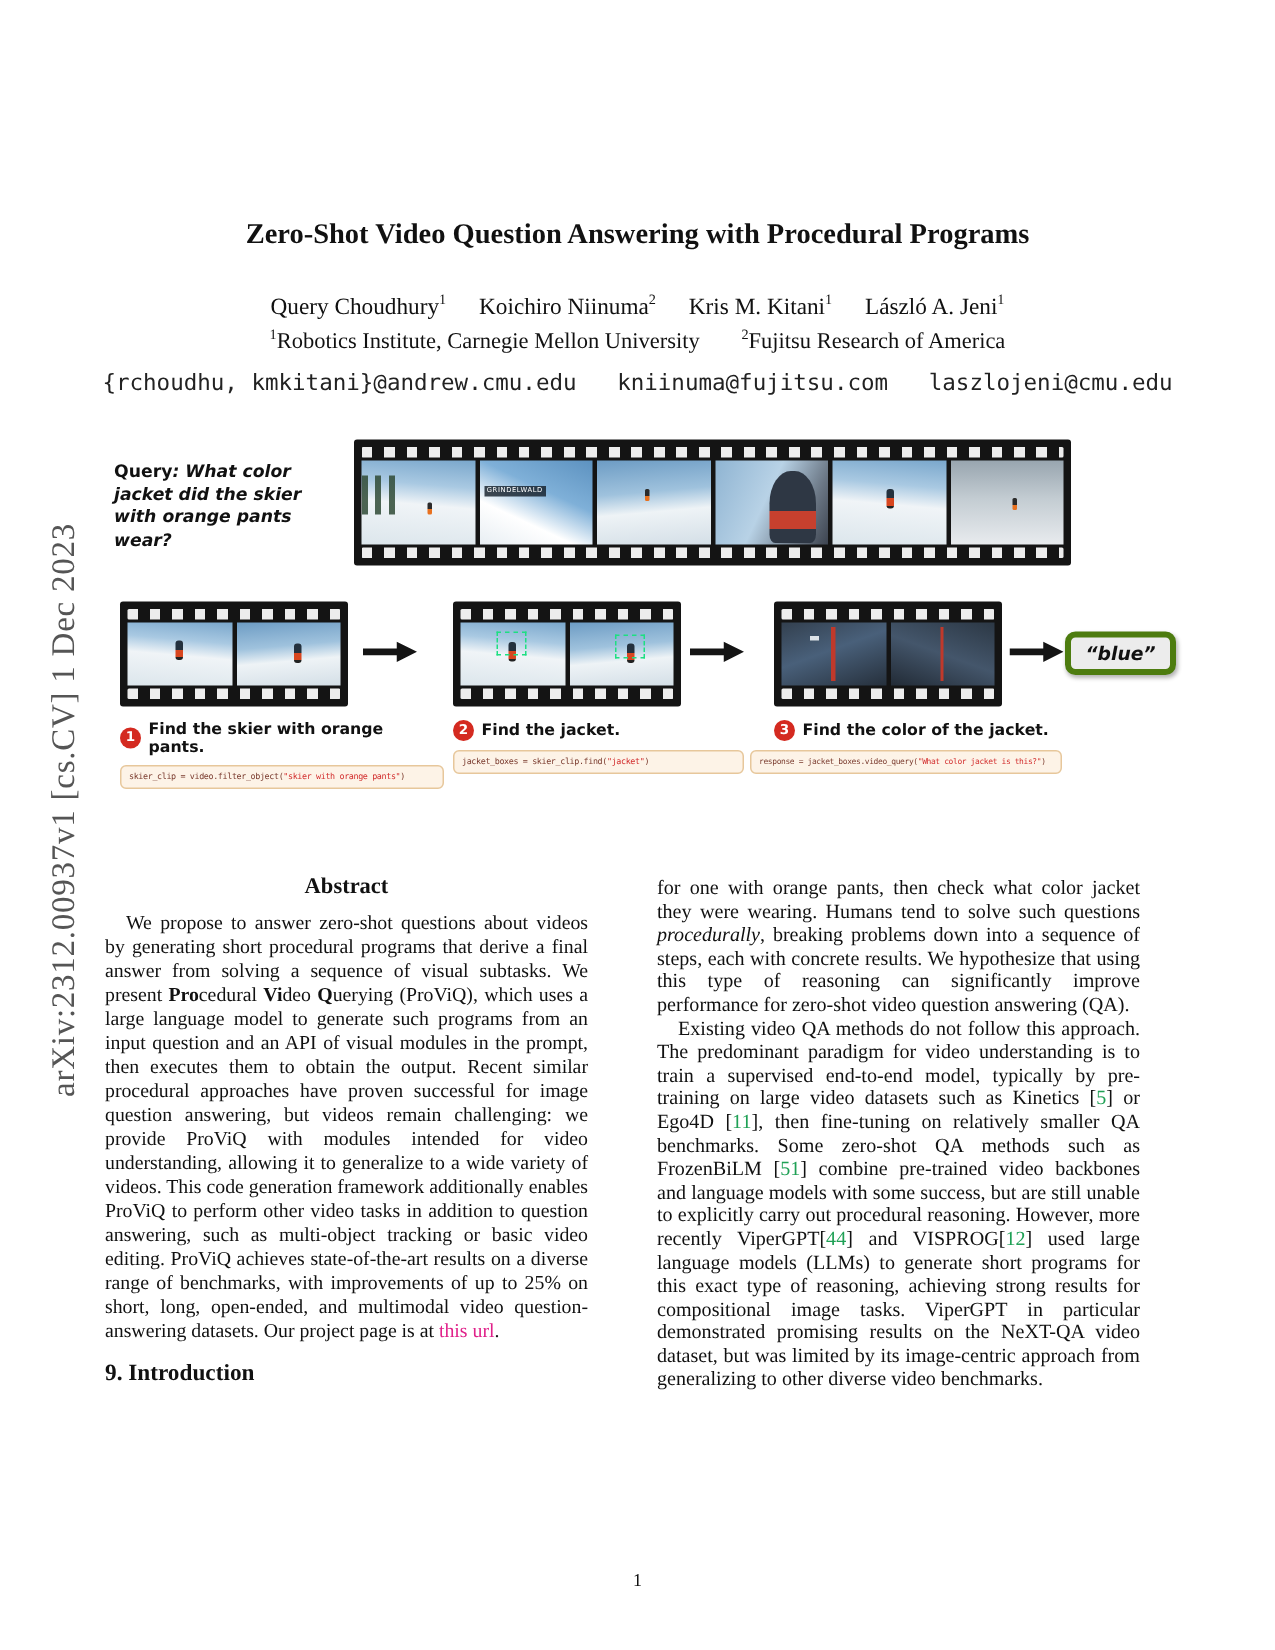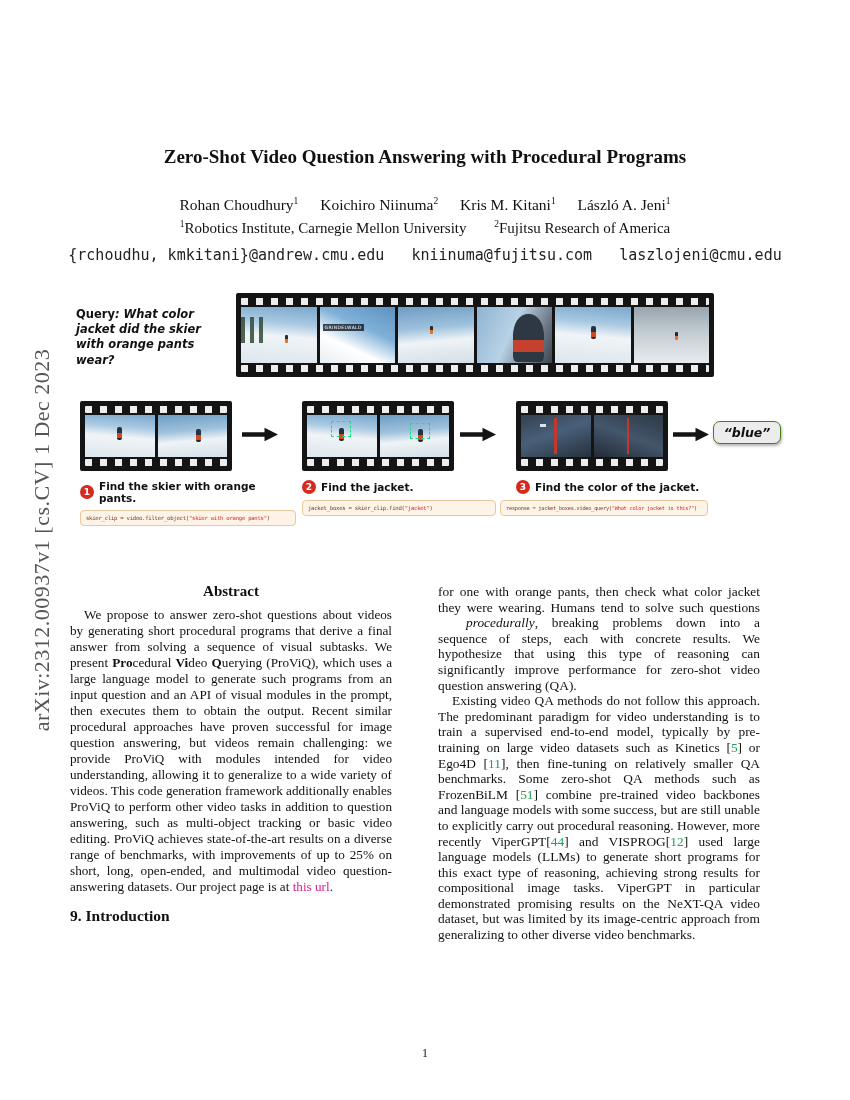--- a/index.html
+++ b/index.html
@@ -78,58 +78,58 @@
                 font-family:"DejaVu Sans", sans-serif; font-size:10.5px; font-weight:600; color:#111; }
   .badge { flex:0 0 auto; width:14px; height:14px; border-radius:50%; background:#d42a20; color:#fff;
            font-size:9px; font-weight:bold; display:flex; align-items:center; justify-content:center; }
   .code-box { margin-top:6px; background:#fdf3e7; border:1px solid #e7c79b; border-radius:4px;
               padding:4px 5px; font-family:"DejaVu Sans Mono", monospace; font-size:5.6px;
               letter-spacing:-.25px; white-space:nowrap; color:#7a3b2e; overflow:hidden; }
   .step3 .code-box { margin-left:-16px; font-size:5.3px; }
   .code-box .str { color:#d22d2d; }
 
   .answercol { flex:1; padding-top:20px; text-align:center; }
-  .answer-box { display:inline-block; background:#ececec; border:1px solid #4d7c0f; border-radius:7px;
+  .answer-box { display:inline-block; background:#ececec; border:4px solid #4d7c0f; border-radius:7px;
                 padding:3px 10px; font-family:"DejaVu Sans", sans-serif; font-style:italic;
                 font-weight:bold; font-size:12.5px; box-shadow:1px 2px 3px rgba(0,0,0,.3); }
 
   .fig-caption { position:absolute; top:540px; left:68px; width:700px;
                  font-size:11.8px; line-height:1.26; text-align:justify; color:#111; }
   .fig-caption .b { font-weight:bold; }
 
   
   .col { position:absolute; width:322px; font-size:13.4px; line-height:15.6px; text-align:justify; }
   .col-left  { left:70px;  top:584px; }
   .col-right { left:438px; top:584px; }
 
   .abstract-heading { text-align:center; font-weight:bold; font-size:15px; margin-bottom:7px; }
   .abstract-body { font-size:13.2px; line-height:16px; text-indent:14px; }
   .abstract-body .b { font-weight:bold; }
 
   .section-heading { font-weight:bold; font-size:15.5px; margin:13px 0 9px; text-align:left; }
   .para { text-indent:14px; }
   .para.noindent { text-indent:0; }
-  .i { font-style:italic;margin-left:28px; }
+  .i { font-style:italic; }
   .b { font-weight:bold; }
   .cite { color:#1fa055; }
   .link { color:#e0218a; }
 
   .page-num { position:absolute; top:1046px; left:0; width:850px; text-align:center; font-size:12px; }
 </style>
 </head>
 <body>
 
 <div class="page">
 
   <div class="arxiv-banner">arXiv:2312.00937v1  [cs.CV]  1 Dec 2023</div>
 
   <div class="title">Zero-Shot Video Question Answering with Procedural Programs</div>
 
   <div class="authors">
-    <span class="author"><span>Rohan Choudhury</span><sup class="sup">1</sup></span>
+    <span class="author"><span>Query Choudhury</span><sup class="sup">1</sup></span>
     <span class="author"><span>Koichiro Niinuma</span><sup class="sup">2</sup></span>
     <span class="author"><span>Kris M. Kitani</span><sup class="sup">1</sup></span>
     <span class="author"><span>László A. Jeni</span><sup class="sup">1</sup></span>
   </div>
 
   <div class="affils">
     <span class="affil"><sup class="sup">1</sup><span>Robotics Institute, Carnegie Mellon University</span></span>
     <span class="affil"><sup class="sup">2</sup><span>Fujitsu Research of America</span></span>
   </div>
 

